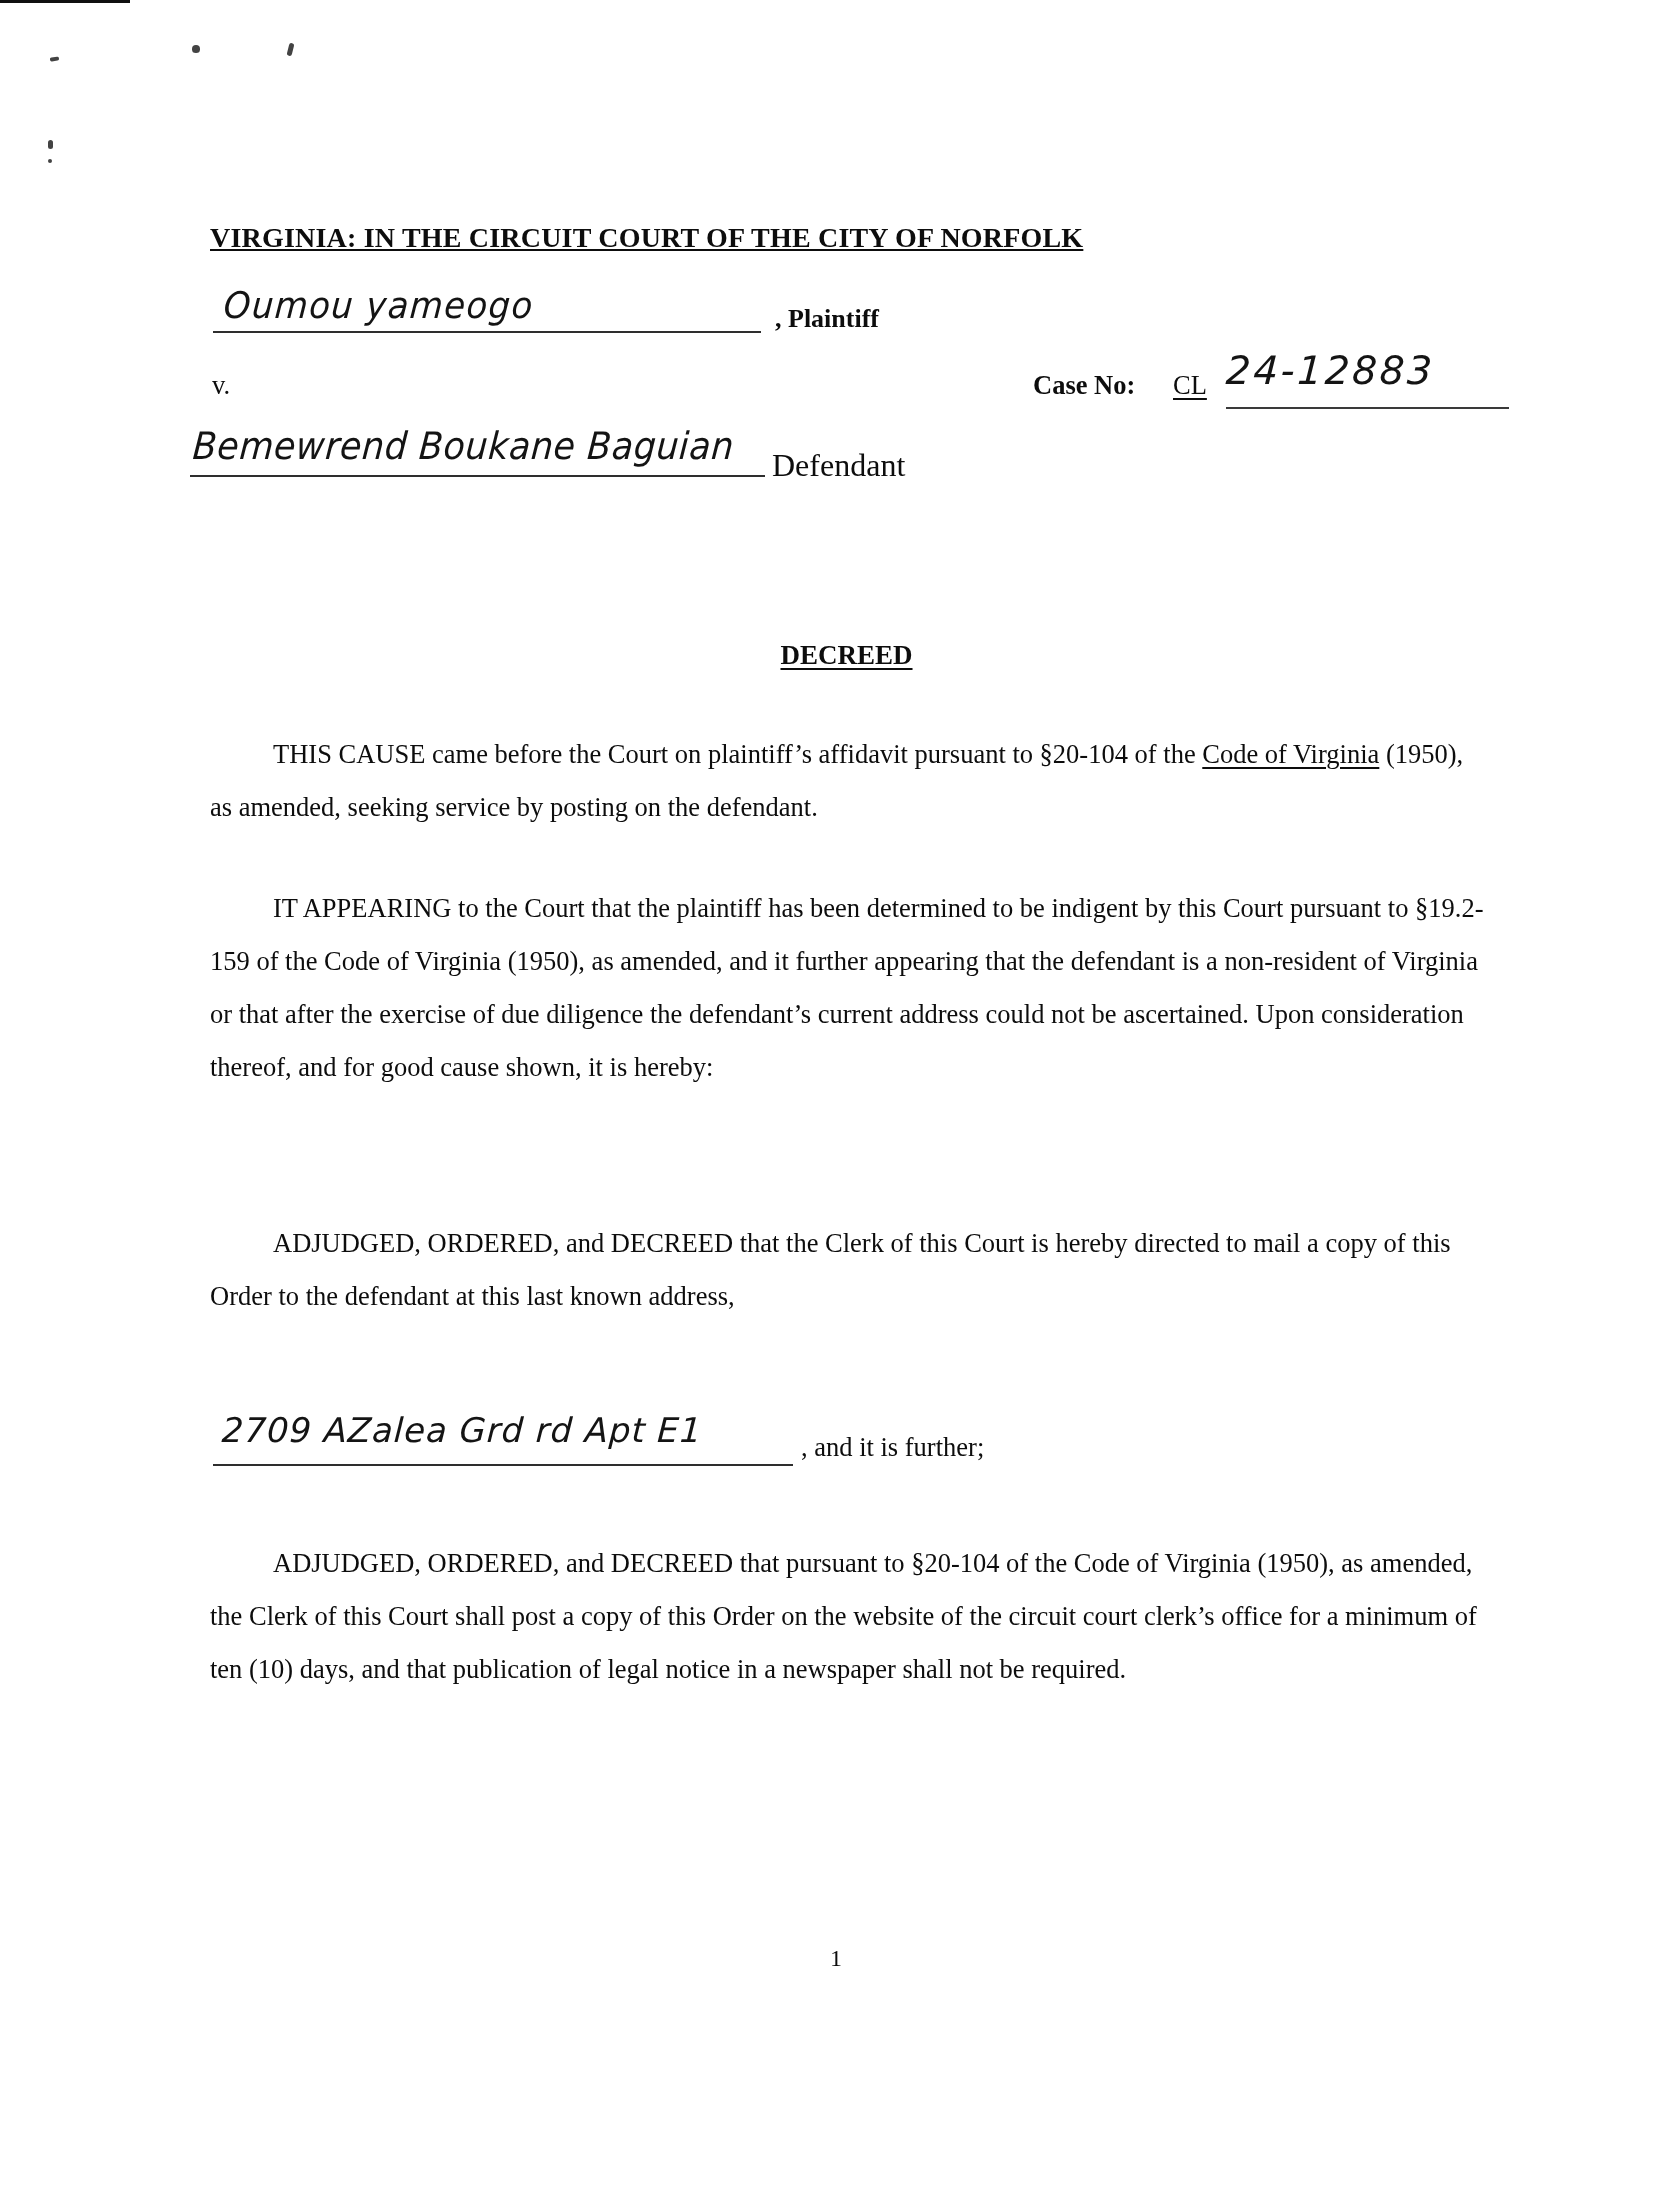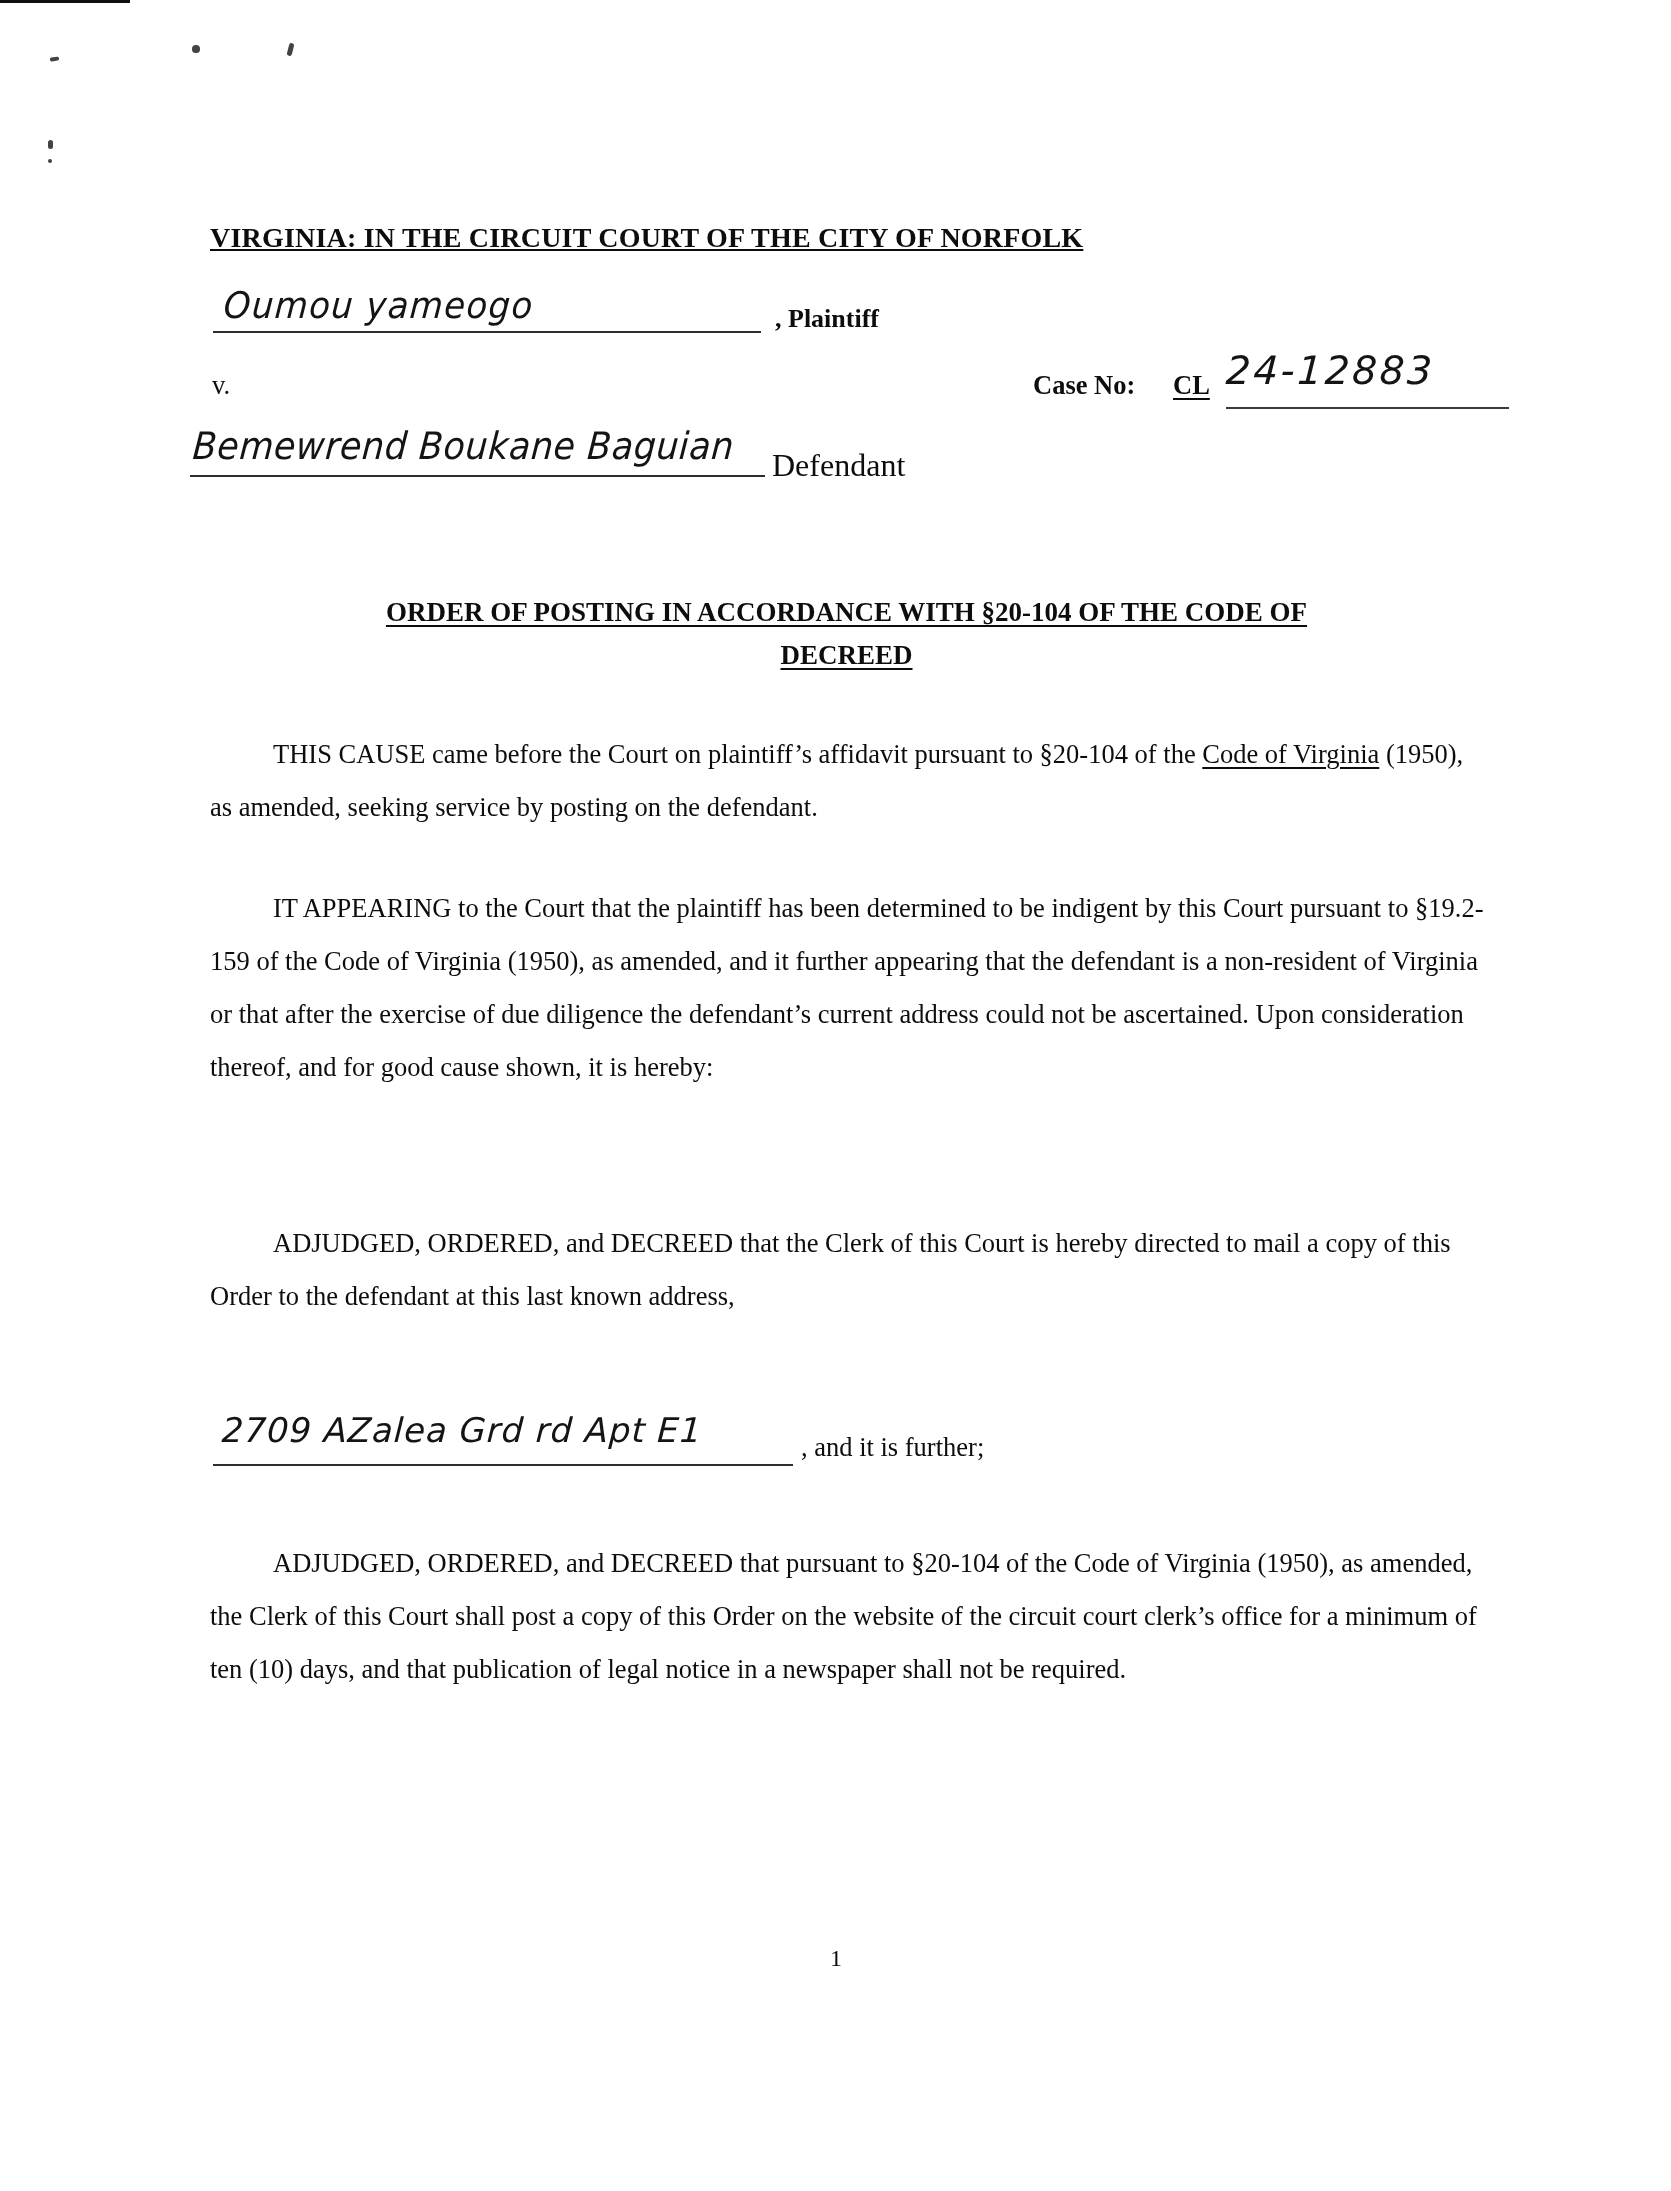--- a/index.html
+++ b/index.html
@@ -116,21 +116,21 @@
     position: absolute;
     left: 0;
     top: 6.8px;
     font-weight: bold;
     font-size: 26.5px;
   }
   .caseno-cl {
     position: absolute;
     left: 140px;
     top: 6.8px;
-    font-weight: bold;
+    font-weight: normal;
     font-size: 26.5px;
     text-decoration: underline;
     text-underline-offset: 4.3px;
   }
   .caseno-hw {
     position: absolute;
     left: 193px;
     top: -15.4px;
     font-family: "DejaVu Sans", sans-serif;
     font-size: 39px;
@@ -302,21 +302,21 @@
 
   <div class="defendant-row">
     <div class="defendant-hw-wrap">
       <span class="hw">Bemewrend Boukane Baguian</span>
       <div class="rule"></div>
     </div>
     <div class="defendant-label">Defendant</div>
   </div>
 
   <div class="order-title">
-    <span>ORDER OF POSTING IN ACCORDANCE WITH §20-104 OF THE CODE OF</span><br>
+    <br>
     <span>DECREED</span>
   </div>
 
   <div class="para p1">
     <span class="indent"></span><span>THIS CAUSE came before the Court on plaintiff’s affidavit pursuant to §20-104 of the </span><span class="u">Code of Virginia</span><span> (1950), as amended, seeking service by posting on the defendant.</span>
   </div>
 
   <div class="para p2">
     <span class="indent"></span><span>IT APPEARING to the Court that the plaintiff has been determined to be indigent by this Court pursuant to §19.2-159 of the Code of Virginia (1950), as amended, and it further appearing that the defendant is a non-resident of Virginia or that after the exercise of due diligence the defendant’s current address could not be ascertained. Upon consideration thereof, and for good cause shown, it is hereby:</span>
   </div>

